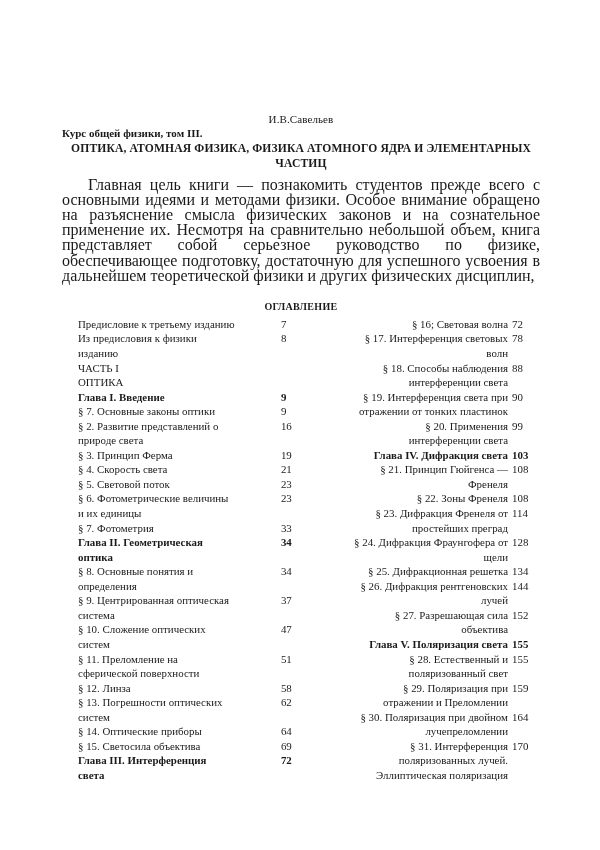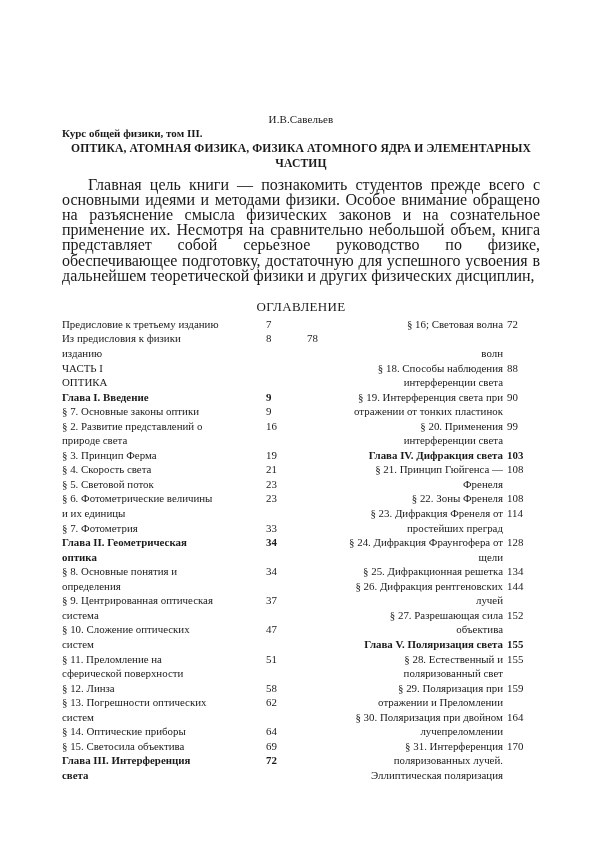--- a/index.html
+++ b/index.html
@@ -57,32 +57,33 @@
     font-size: 16px;
     line-height: 15.2px;
     text-align: justify;
     text-indent: 26px;
     hyphens: none;
   }
 
   
   .toc-heading {
     text-align: center;
-    font-size: 13px;
-    font-weight: normal;
+    font-size: 10px;
+    font-weight: bold;
     line-height: 15px;
     margin-top: 2px;
     letter-spacing: 0.3px;
   }
 
   
   .toc {
     display: flex;
     margin-top: 3px;
     gap: 0px;
+    margin-left: 16px;
   }
   .toc-col {
     width: 239px;
     box-sizing: border-box;
   }
   .toc-col.right {
     padding-left: 6px;
   }
 
   .toc-row {
@@ -261,20 +262,21 @@
             <span class="toc-label">света</span>
             <span class="toc-page"></span>
           </div>
         </div>
       <div class="toc-col right">
           <div class="toc-row">
             <span class="toc-label">§ 16; Световая волна</span>
             <span class="toc-page">72</span>
           </div>
           <div class="toc-row">
+            <span class="toc-label">§ 17. Интерференция световых</span>
             <span class="toc-page">78</span>
           </div>
           <div class="toc-row cont">
             <span class="toc-label">волн</span>
             <span class="toc-page"></span>
           </div>
           <div class="toc-row">
             <span class="toc-label">§ 18. Способы наблюдения</span>
             <span class="toc-page">88</span>
           </div>

